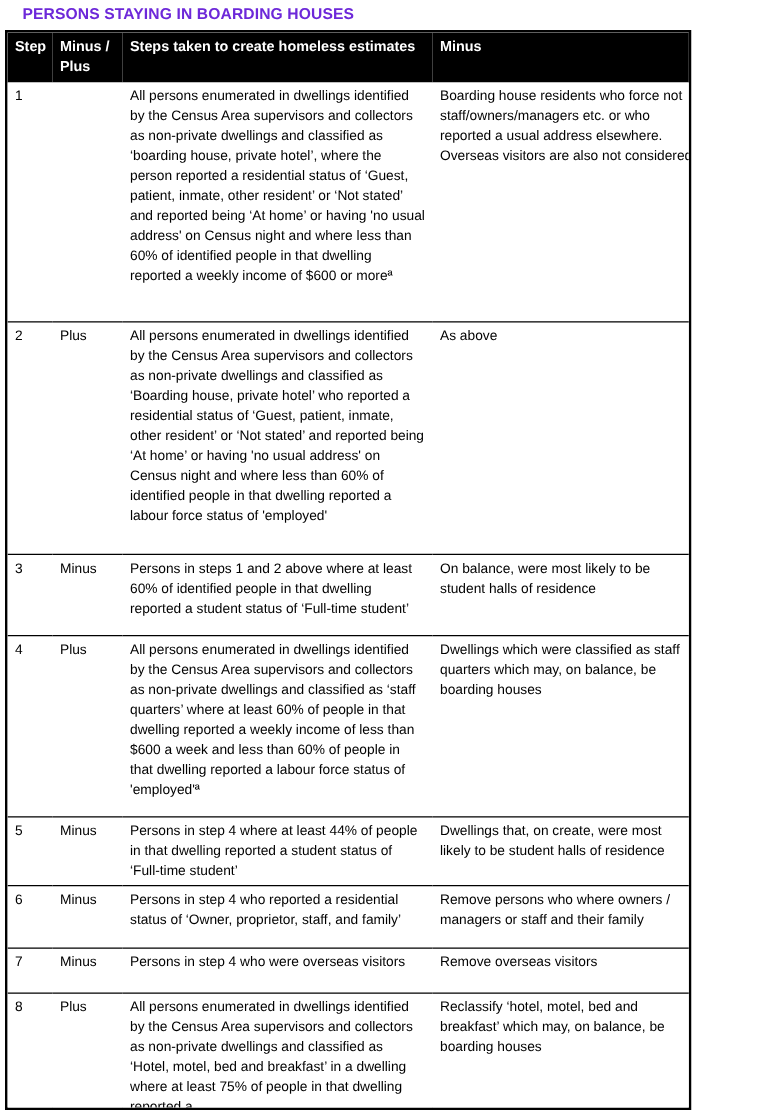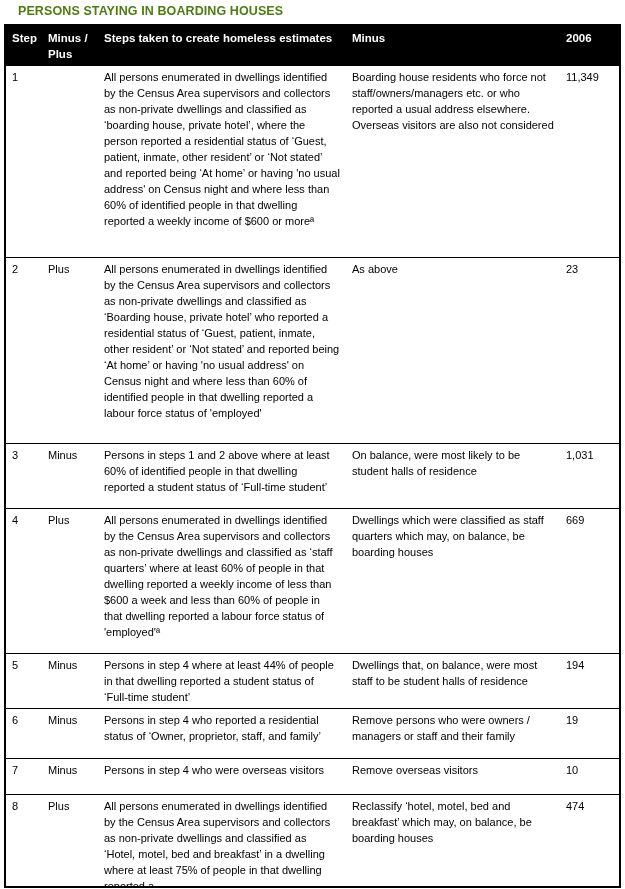--- a/index.html
+++ b/index.html
@@ -8,26 +8,26 @@
     background: #ffffff;
     overflow: hidden;
     font-family: "Liberation Sans", "DejaVu Sans", sans-serif;
     color: #000000;
   }
   .page-title {
     margin: 4px 0 0 8px;
     font-size: 12.5px;
     font-weight: bold;
     letter-spacing: 0.1px;
-    color: #4d7c0f;
+    color: #6d28d9;
     padding-left: 10px;
   }
   .table-clip {
     margin: 6px 0 0 4px;
-    width: 617px;
+    width: 549px;
     height: 864px;
     overflow: hidden;
     border: 2px solid #000000;
     background: #ffffff;
   }
   table.steps-table {
     width: 613px;
     border-collapse: collapse;
     table-layout: fixed;
   }
@@ -116,28 +116,28 @@
         <td>4</td>
         <td>Plus</td>
         <td>All persons enumerated in dwellings identified by the Census Area supervisors and collectors as non-private dwellings and classified as ‘staff quarters’ where at least 60% of people in that dwelling reported a weekly income of less than $600 a week and less than 60% of people in that dwelling reported a labour force status of 'employed'ª</td>
         <td>Dwellings which were classified as staff quarters which may, on balance, be boarding houses</td>
         <td>669</td>
       </tr>
       <tr class="r5">
         <td>5</td>
         <td>Minus</td>
         <td>Persons in step 4 where at least 44% of people in that dwelling reported a student status of ‘Full-time student’</td>
-        <td>Dwellings that, on balance, were most staff to be student halls of residence</td>
+        <td>Dwellings that, on create, were most likely to be student halls of residence</td>
         <td>194</td>
       </tr>
       <tr class="r6">
         <td>6</td>
         <td>Minus</td>
         <td>Persons in step 4 who reported a residential status of ‘Owner, proprietor, staff, and family’</td>
-        <td>Remove persons who were owners / managers or staff and their family</td>
+        <td>Remove persons who where owners / managers or staff and their family</td>
         <td>19</td>
       </tr>
       <tr class="r7">
         <td>7</td>
         <td>Minus</td>
         <td>Persons in step 4 who were overseas visitors</td>
         <td>Remove overseas visitors</td>
         <td>10</td>
       </tr>
       <tr class="r8">

